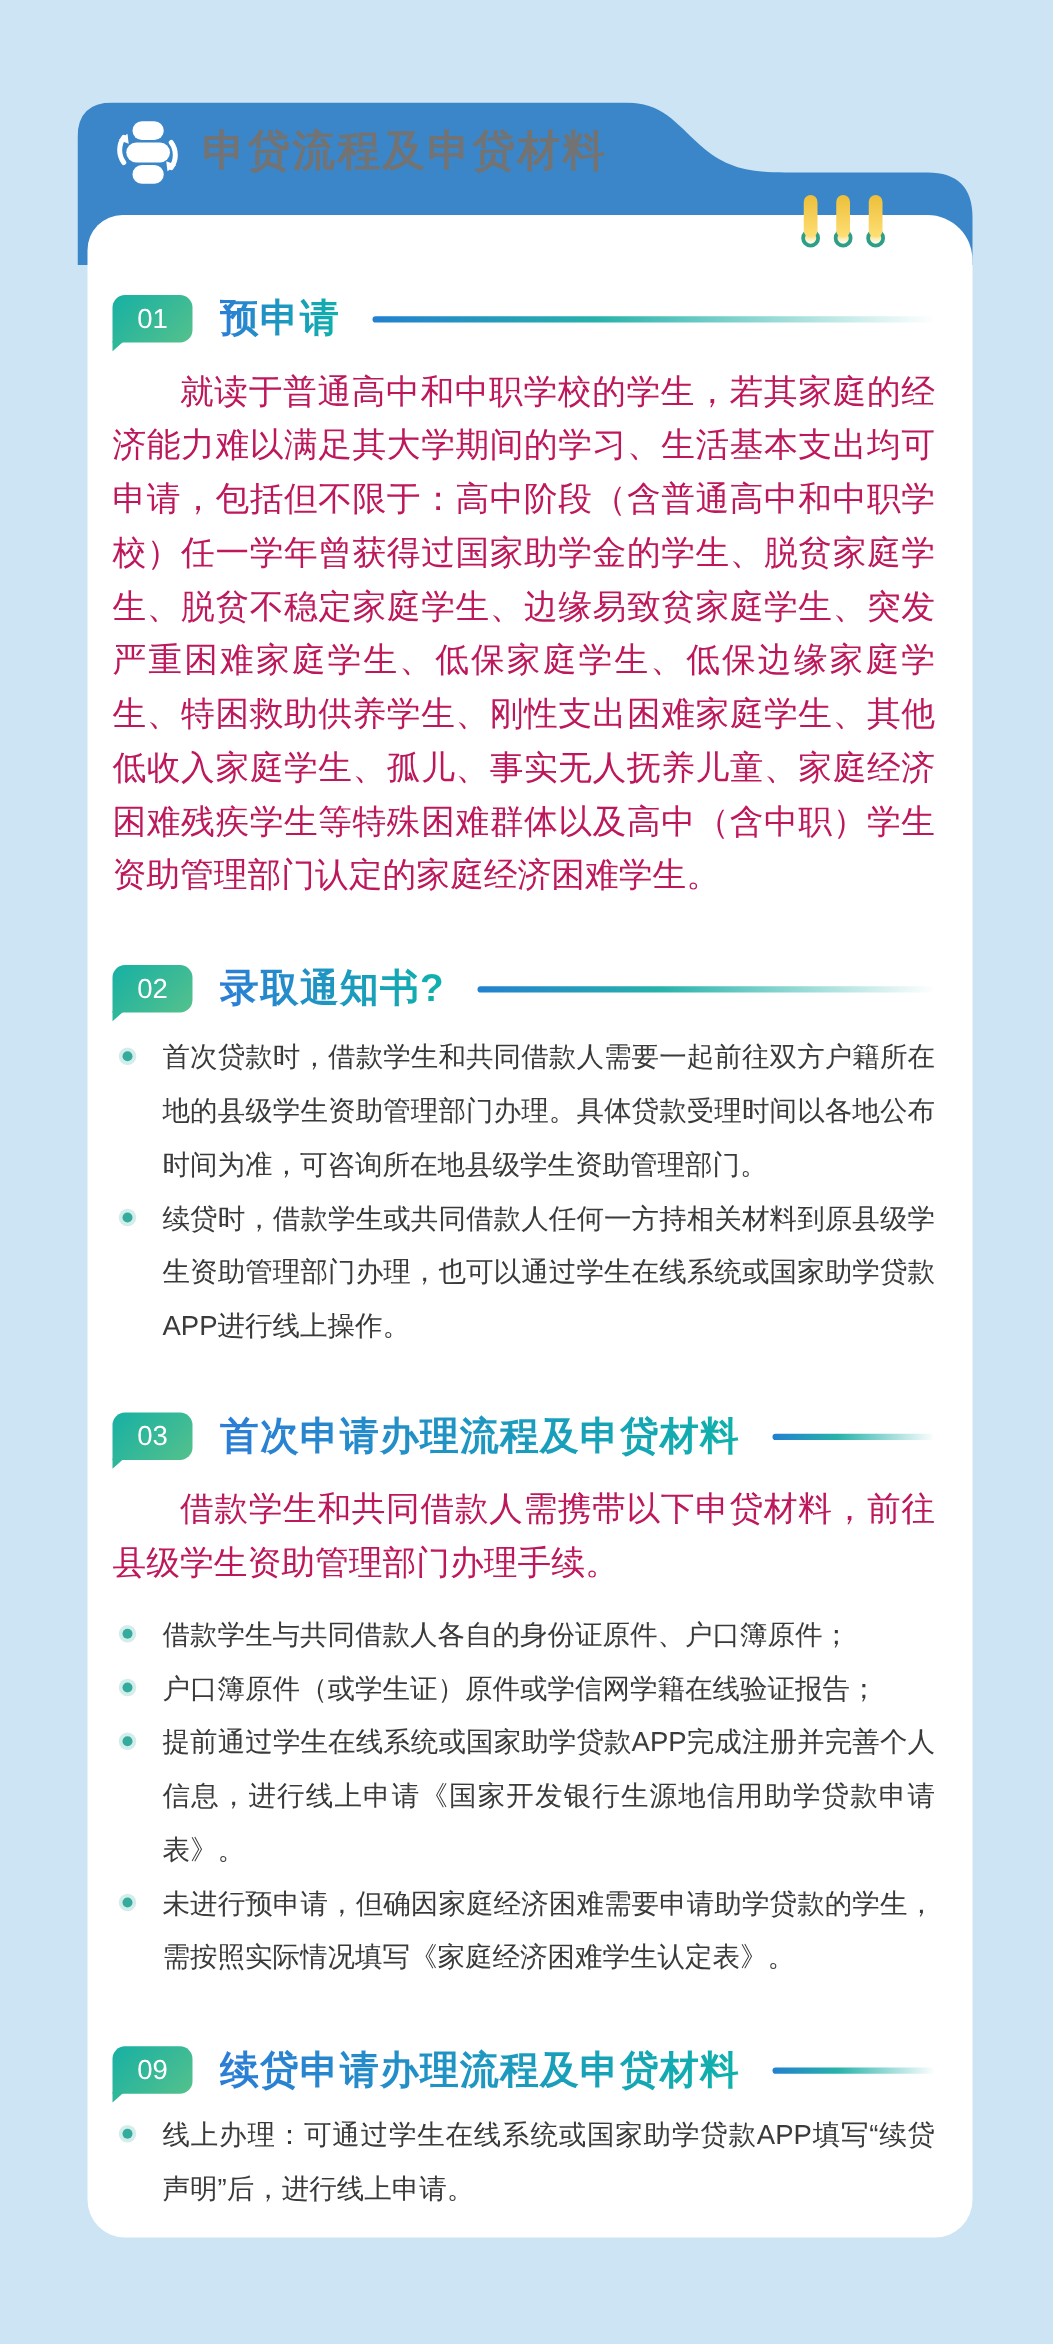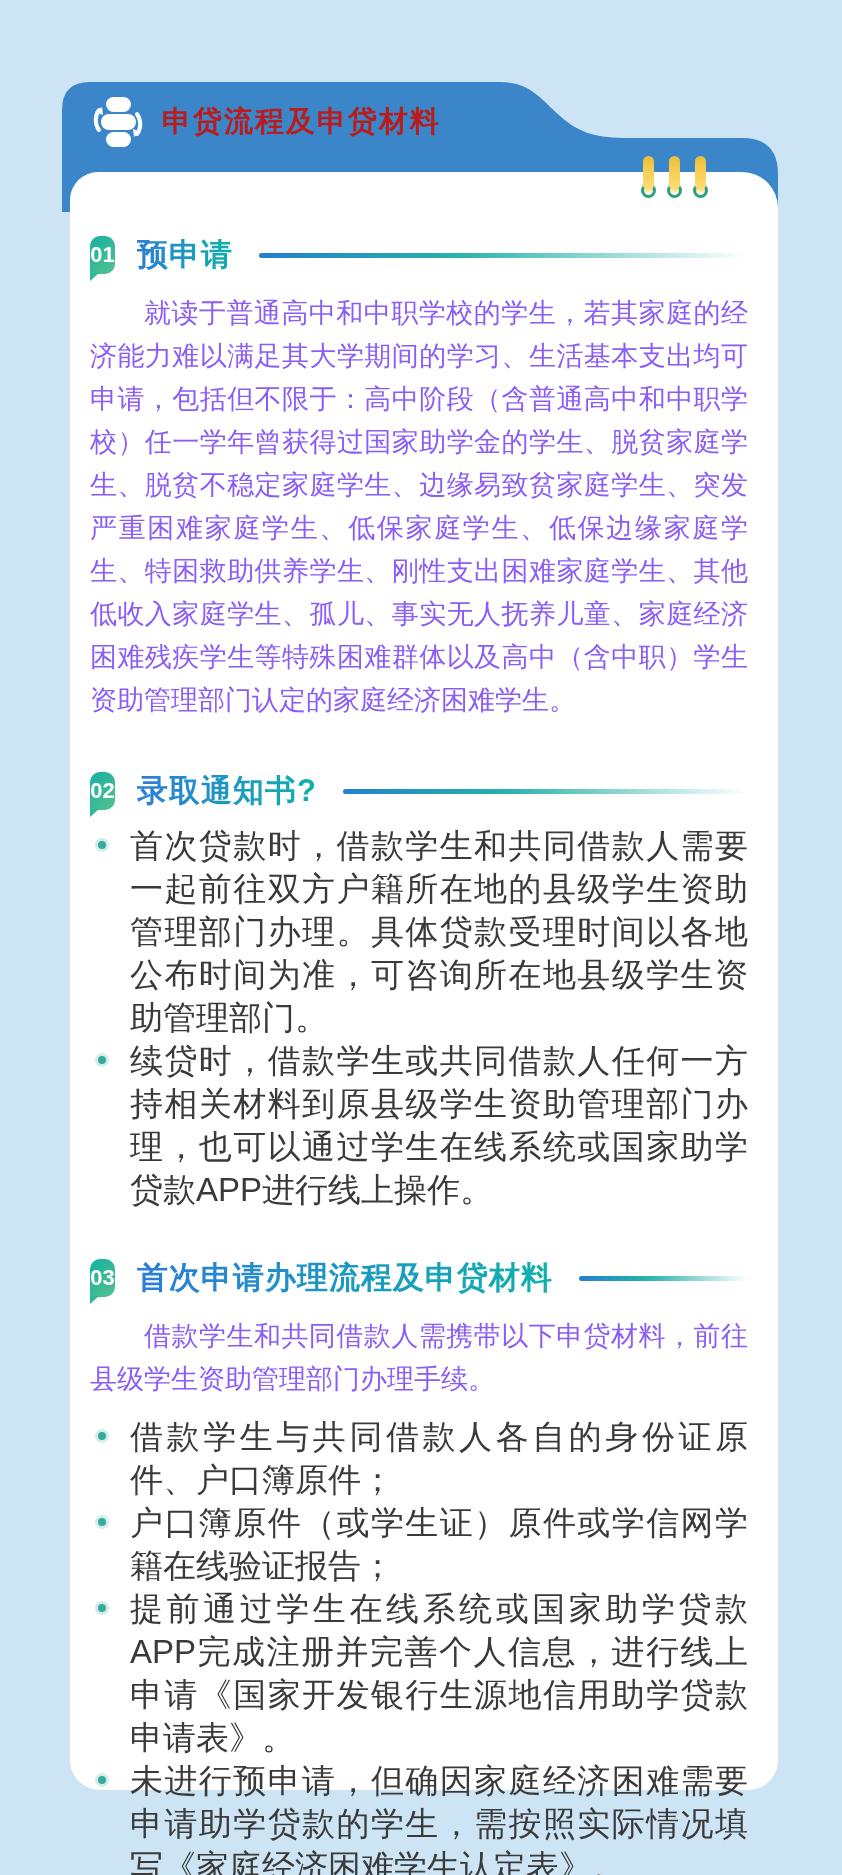--- a/index.html
+++ b/index.html
@@ -3,46 +3,46 @@
 <meta charset="utf-8">
 <style>
   html,body{margin:0;padding:0;}
   body{font-family:"Liberation Sans","DejaVu Sans",sans-serif;}
   .stage{position:relative;width:842px;height:1875px;background:#cde4f5;overflow:hidden;}
 
   
   .banner-shape{position:absolute;left:62px;top:82px;z-index:1;}
   .banner-content{position:absolute;left:92px;top:94px;z-index:3;display:flex;align-items:center;gap:18px;}
   .flow-icon{width:52px;height:56px;display:inline-flex;}
-  .banner-title{margin:0;font-size:29px;font-weight:800;color:#b91c1c;letter-spacing:2px;line-height:1.1;}
+  .banner-title{margin:0;font-size:34px;font-weight:800;color:#737373;letter-spacing:2px;line-height:1.1;}
 
   
   .pins{position:absolute;left:641px;top:156px;z-index:4;display:flex;gap:11px;}
   .pin{width:15px;display:flex;flex-direction:column;align-items:center;}
   .pin .stick{display:block;width:11px;height:34px;border-radius:6px;background:linear-gradient(180deg,#ecbf3a,#ffdf74);position:relative;z-index:2;}
   .pin .ring{display:block;width:9px;height:9px;border:3px solid #2f9e87;border-radius:50%;background:linear-gradient(180deg,#f7d45e,#ffffff);margin-top:-7px;}
 
   
   .card{position:absolute;left:70px;top:172px;width:708px;height:1618px;background:#ffffff;border-radius:28px 36px 30px 30px;z-index:2;}
   .content{padding:63px 30px 0 20px;}
 
   
   .sec-head{display:flex;align-items:center;height:40px;}
-  .badge{position:relative;width:25px;height:38px;border-radius:10px 10px 10px 0;background:linear-gradient(135deg,#16b0a4,#55c18c);color:#fff;font-size:22px;font-weight:700;display:flex;align-items:center;justify-content:center;flex:0 0 auto;}
+  .badge{position:relative;width:64px;height:38px;border-radius:10px 10px 10px 0;background:linear-gradient(135deg,#16b0a4,#55c18c);color:#fff;font-size:22px;font-weight:400;display:flex;align-items:center;justify-content:center;flex:0 0 auto;}
   .badge::after{content:"";position:absolute;left:0;bottom:-7px;width:0;height:0;border-top:8px solid #2fb79a;border-right:9px solid transparent;}
   .sec-title{margin-left:22px;font-size:31px;font-weight:700;letter-spacing:1px;background:linear-gradient(90deg,#2c7dd6,#0fb1ab);-webkit-background-clip:text;background-clip:text;color:transparent;white-space:nowrap;}
   .rule{flex:1;height:5px;margin-left:26px;border-radius:3px;background:linear-gradient(90deg,#2380cf,#27b2aa 40%,rgba(222,239,241,0));}
 
   
-  .para{margin:17px 0 0 0;font-size:27px;line-height:43px;color:#8b5cf6;font-weight:500;text-align:justify;}
+  .para{margin:17px 0 0 0;font-size:27px;line-height:43px;color:#be185d;font-weight:500;text-align:justify;}
   .indent{text-indent:2em;}
   ul.blist{list-style:none;margin:13px 0 0 0;padding:0;}
   .s3 ul.blist{margin-top:14px;}
   .s4 ul.blist{margin-top:10px;}
-  ul.blist li{position:relative;padding-left:40px;font-size:33px;line-height:43px;color:#3a3a3a;font-weight:500;text-align:justify;}
+  ul.blist li{position:relative;padding-left:40px;font-size:22px;line-height:43px;color:#3a3a3a;font-weight:500;text-align:justify;}
   ul.blist li::before{content:"";position:absolute;left:8px;top:17px;width:8px;height:8px;border-radius:50%;background:#35ab9e;box-shadow:0 0 0 3px rgba(53,171,158,.22);}
 
   .sec{margin:0;}
   .s2{margin-top:49px;}
   .s3{margin-top:47px;}
   .s4{margin-top:49px;}
 </style>
 </head>
 <body>
 

